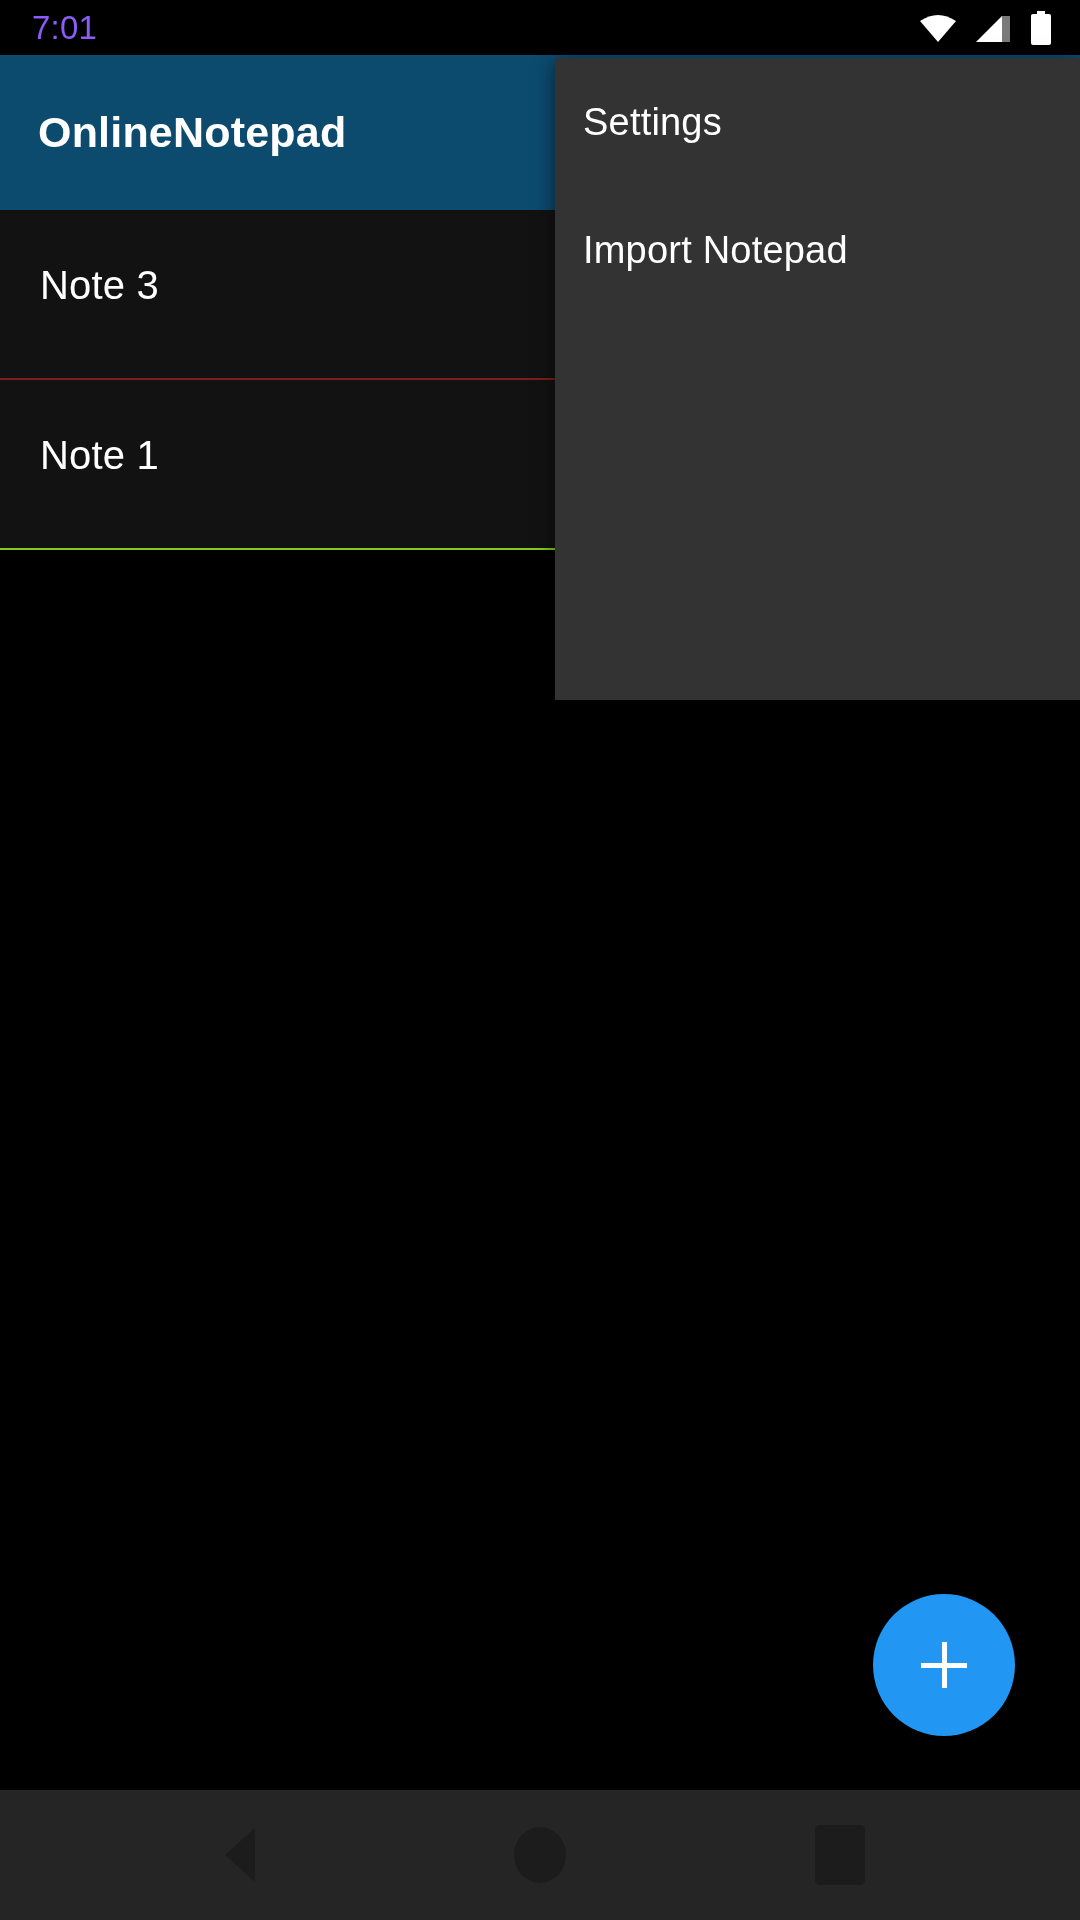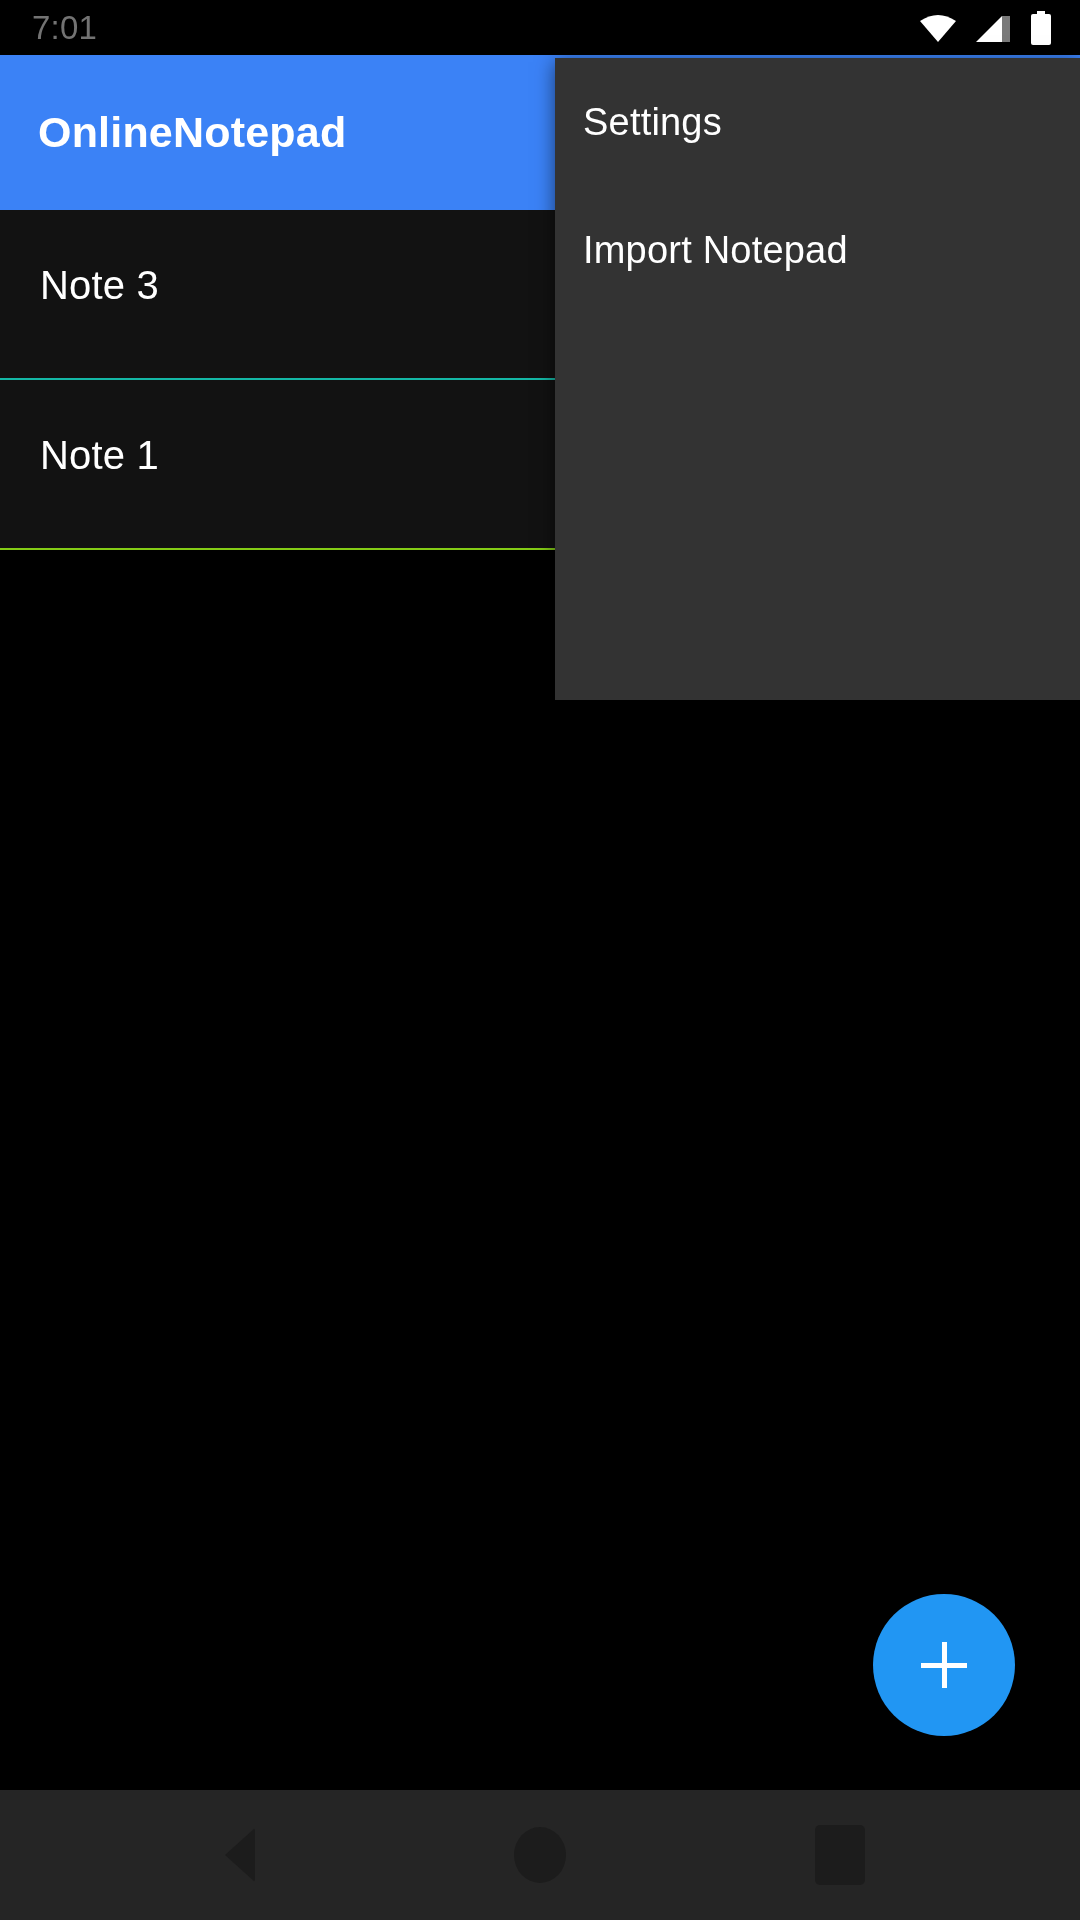--- a/index.html
+++ b/index.html
@@ -12,49 +12,49 @@
   #screen { position:relative; width:1080px; height:1920px; background:#000; }
 
   
   #status-bar {
     position:absolute; left:0; top:0; width:1080px; height:55px;
     background:#000;
   }
   #status-time {
     position:absolute; left:32px; top:0; height:55px;
     display:flex; align-items:center;
-    color:#737373; font-size:33px; letter-spacing:0.2px;
+    color:#8b5cf6; font-size:33px; letter-spacing:0.2px;
   }
   #status-icons {
     position:absolute; right:28px; top:0; height:55px;
     display:flex; align-items:center; gap:18px;
   }
   .wifi-ico { width:40px; height:30px; position:relative; }
   .wifi-ico svg { display:block; }
   .sig-ico  { width:36px; height:30px; position:relative; }
   .bat-ico  { width:22px; height:34px; position:relative; }
 
   
   #app-bar {
     position:absolute; left:0; top:55px; width:1080px; height:155px;
-    background:#3b82f6;
+    background:#0c4a6e;
   }
   #app-title {
     position:absolute; left:38px; top:0; height:155px;
     display:flex; align-items:center;
     color:#fff; font-size:43px; font-weight:bold; letter-spacing:0.2px;
   }
 
   
   #note-list {
     position:absolute; left:0; top:210px; width:1080px; height:512px;
   }
   .note-row {
     position:relative; width:1080px; height:170px;
-    border-bottom:2px solid #14b8a6;
+    border-bottom:2px solid #7f1d1d;
     display:flex; align-items:center;
   }
   .note-row.alt { background:#000000; height:142px; }
   .note-row.reg { background:#121212; }
   .note-row:last-child { border-bottom:2px solid #84cc16; }
   .note-title {
     margin-left:40px; color:#fff; font-size:40px; letter-spacing:0.2px;
   }
   .note-row.reg .note-title { margin-top:-18px; }
   .note-row.alt .note-title { margin-top:-10px; }

